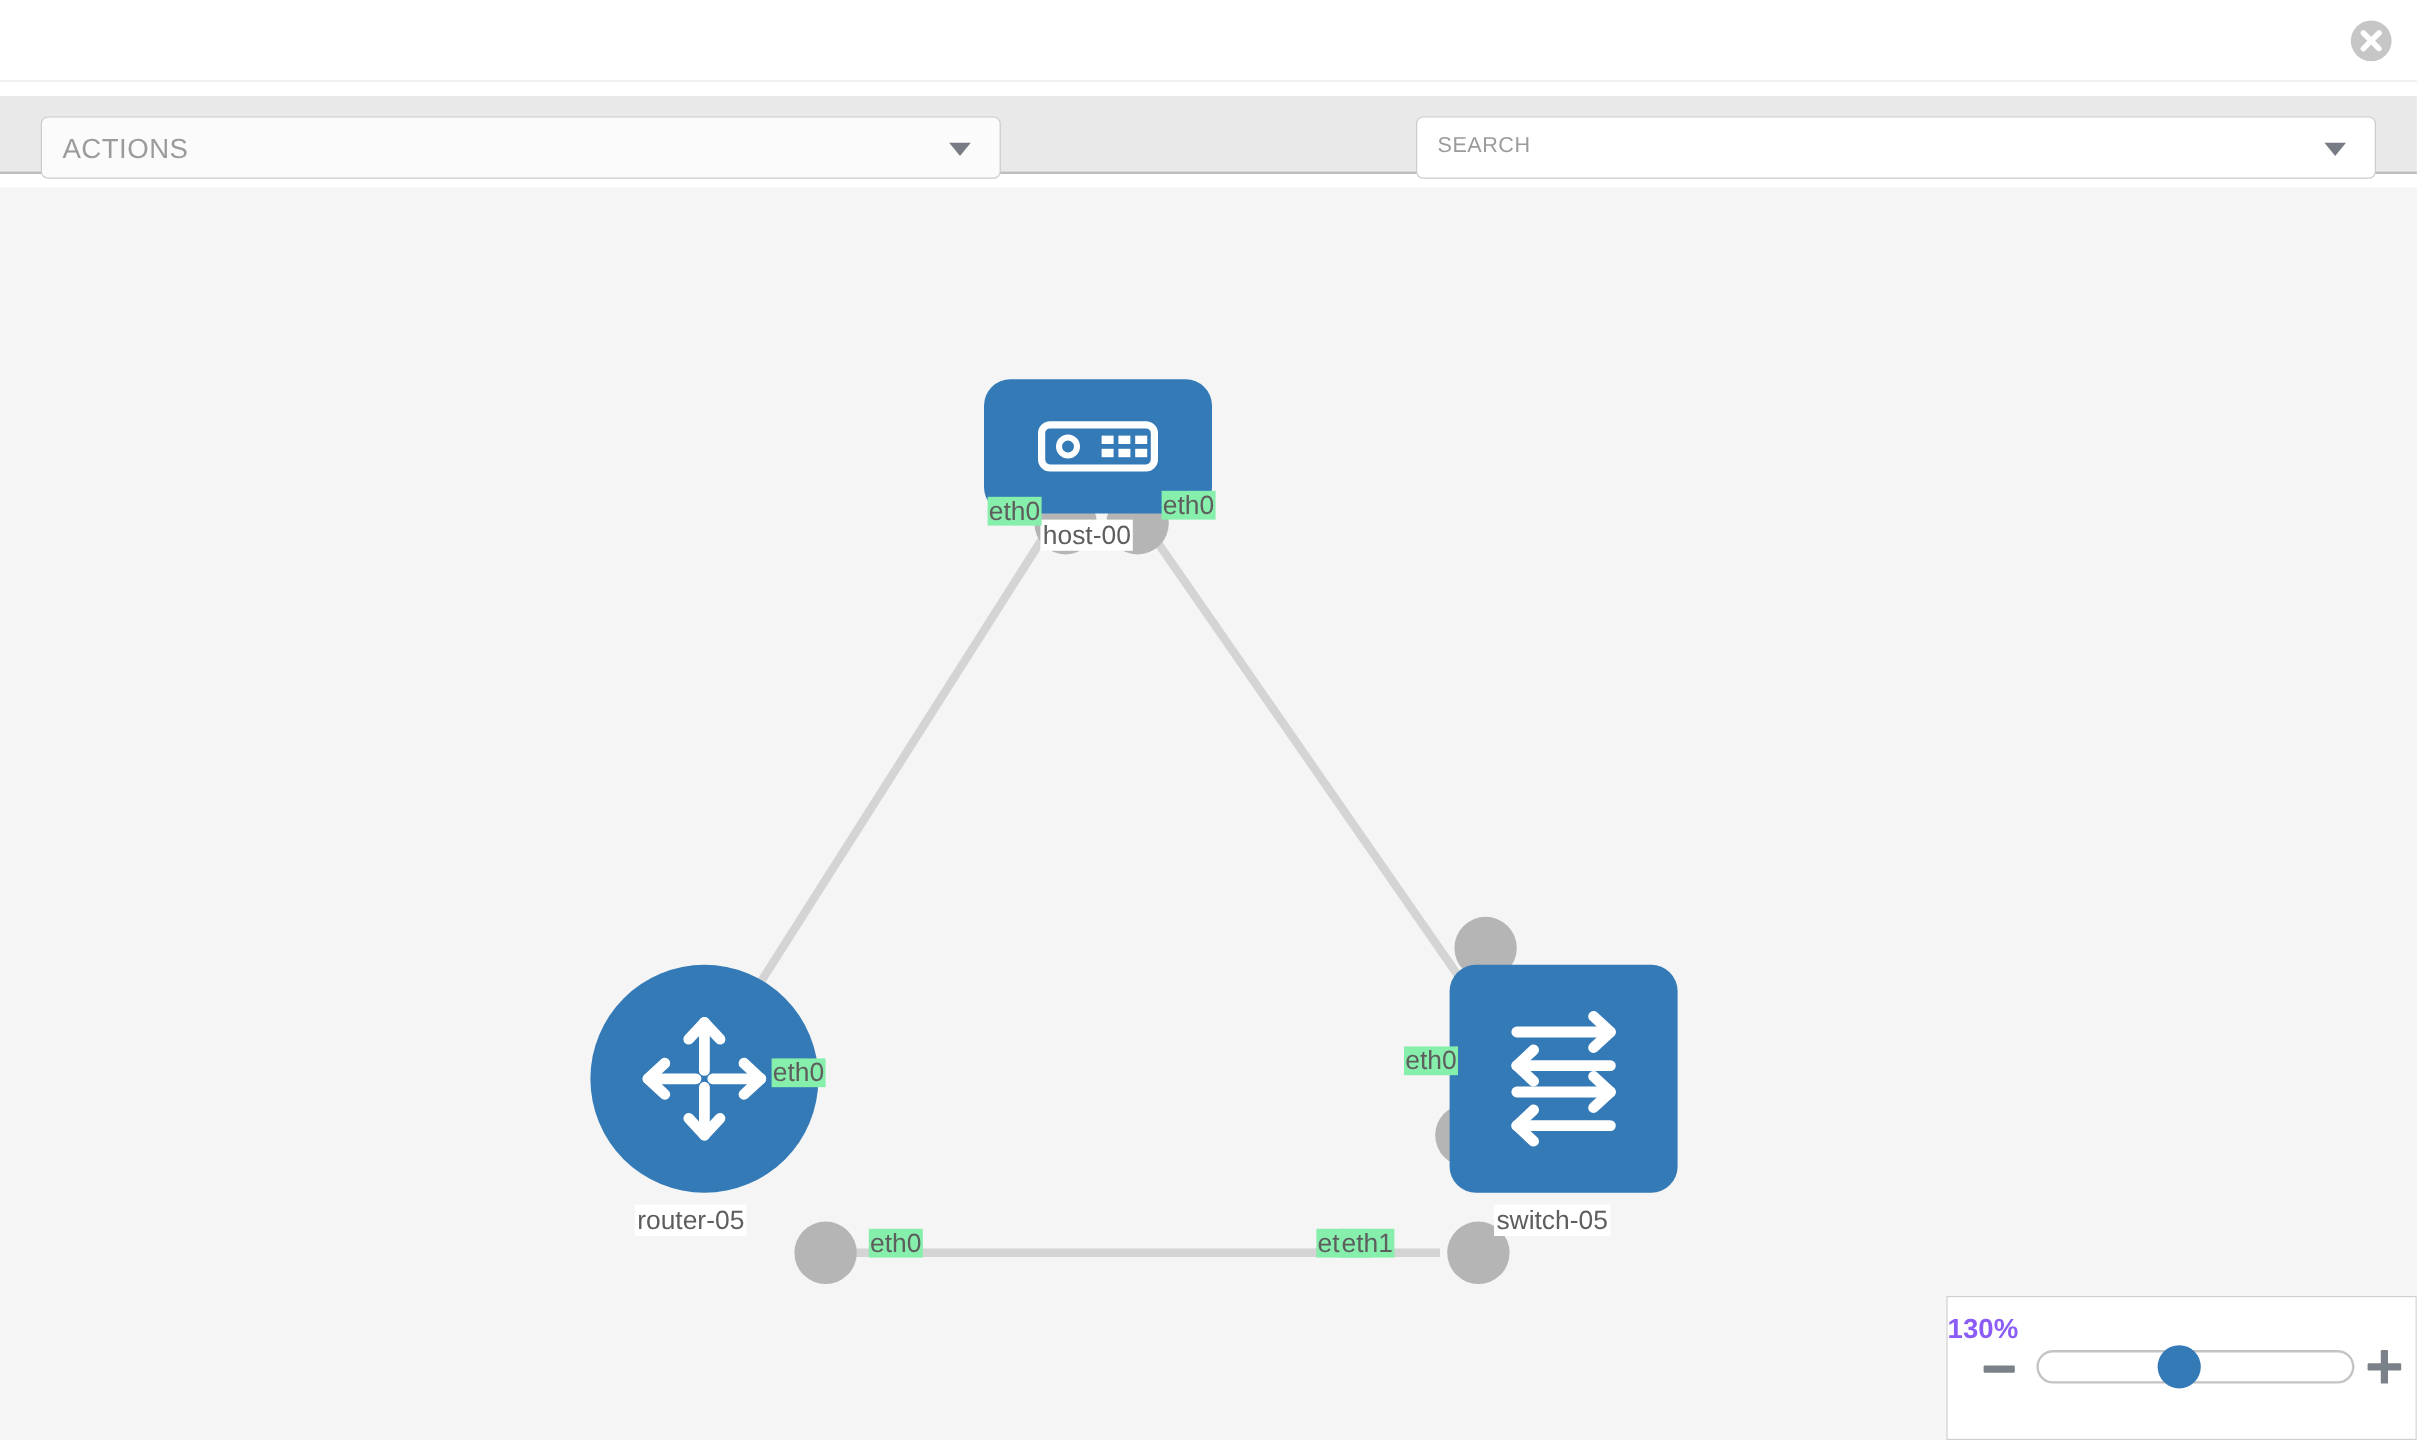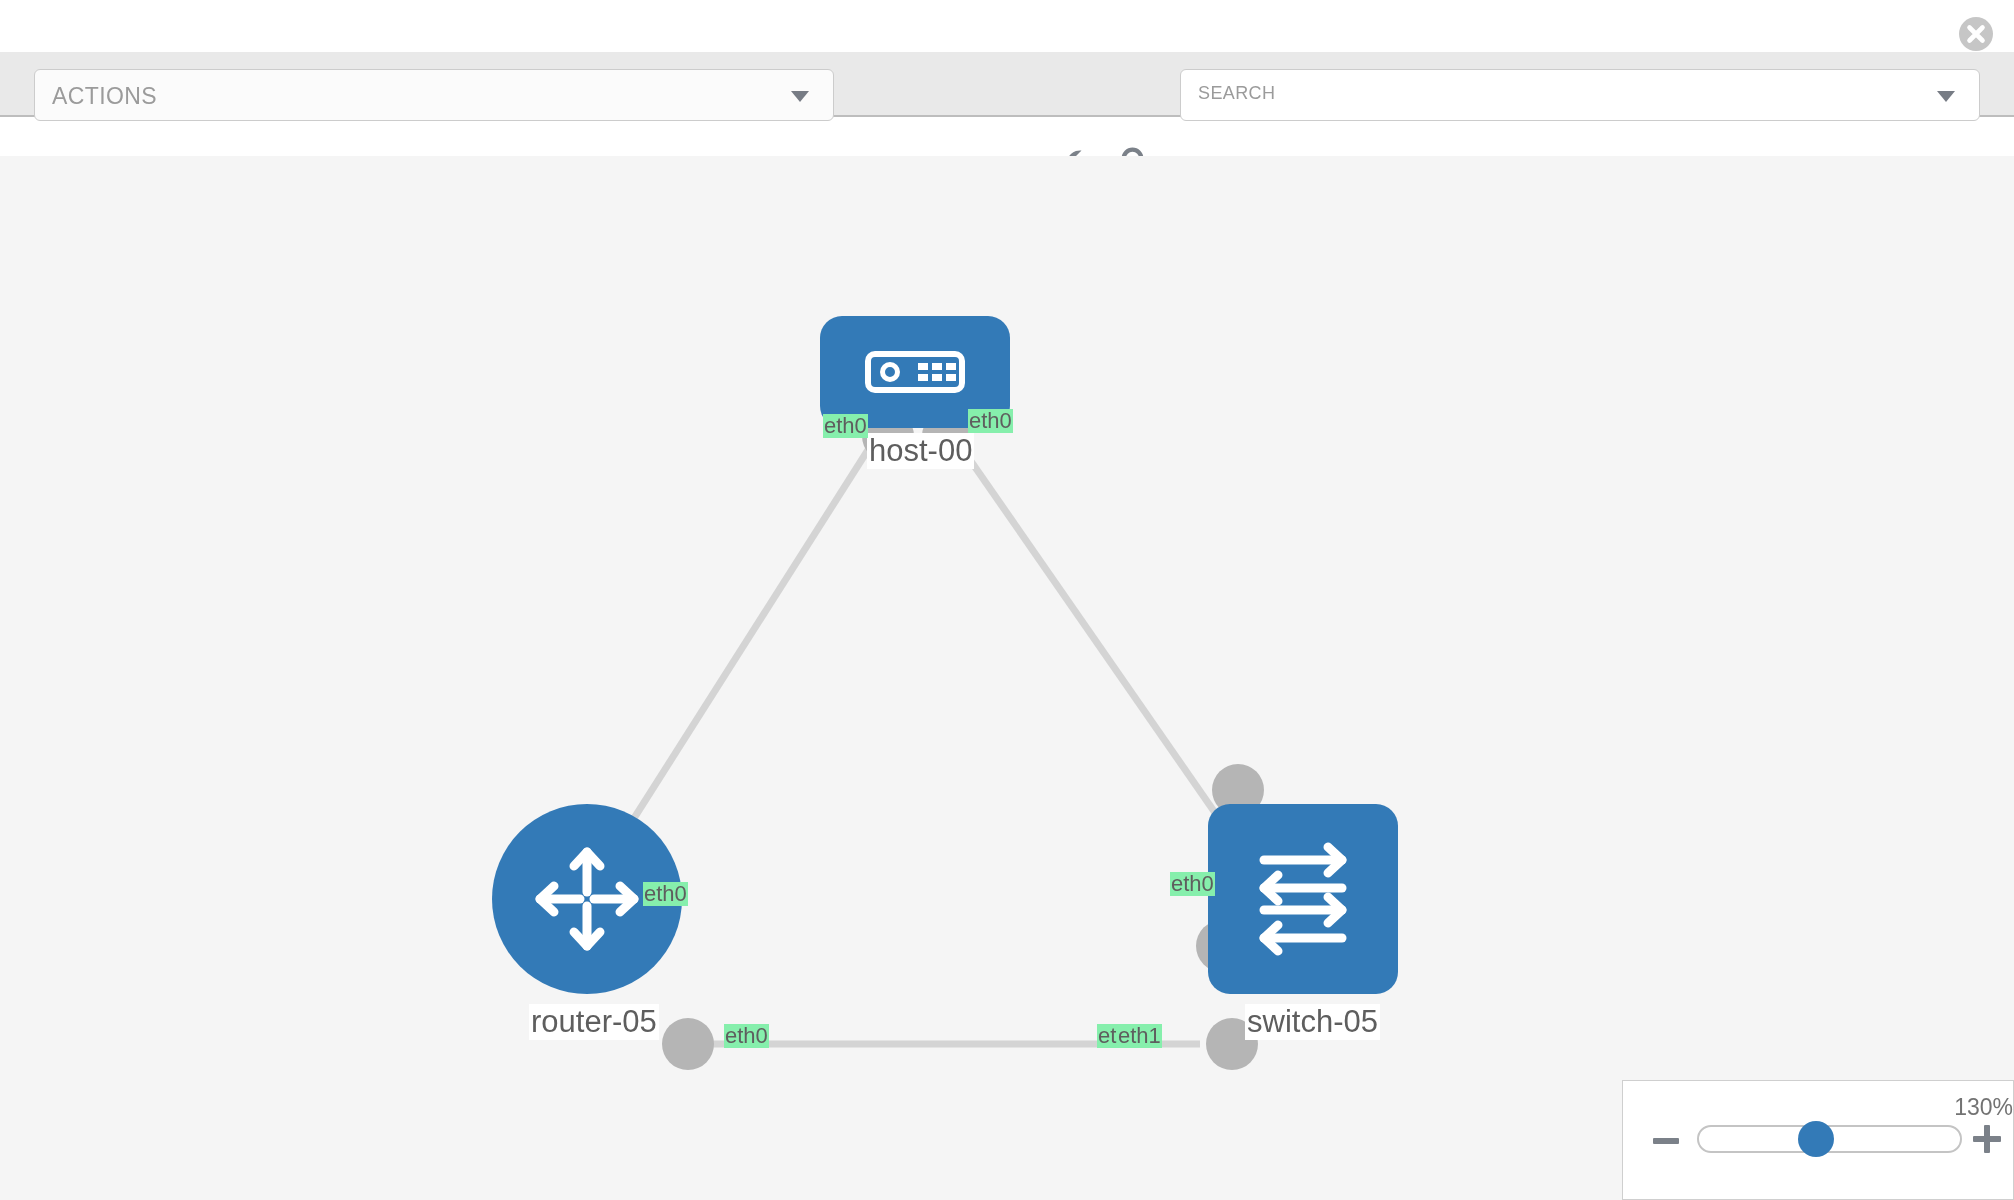--- a/index.html
+++ b/index.html
@@ -26,21 +26,21 @@
     white-space: nowrap;
   }
   #close-button {
     position: absolute; right: 20px; top: 16px;
     width: 36px; height: 36px;
     cursor: pointer;
   }
 
   
   #toolbar {
-    position: absolute; left: 0; top: 52px;
+    position: absolute; left: 0; top: 80px;
     width: 2014px; height: 65px;
     background: #e9e9e9;
     border-bottom: 2px solid #bdbdbd;
   }
   #actions-select {
     position: absolute; left: 34px; top: 17px;
     width: 800px; height: 52px;
     background: #fbfbfb;
     border: 1px solid #cccccc;
     border-radius: 6px;
@@ -101,21 +101,21 @@
   .node { position: absolute; }
   .node-shape {
     position: absolute;
     background: #337ab7;
     display: flex;
     align-items: center;
     justify-content: center;
   }
   .node-label {
     position: absolute;
-    font-size: 31px;
+    font-size: 22px;
     color: #5e5e5e;
     background: #ffffff;
     white-space: nowrap;
     padding: 0 2px;
   }
 
   #node-host { left: 820px; top: 160px; }
   #node-host .node-shape {
     width: 190px; height: 112px;
     border-radius: 22px;
@@ -152,22 +152,22 @@
 
   
   #zoom-panel {
     position: absolute; left: 1622px; top: 1080px;
     width: 392px; height: 120px;
     background: #ffffff;
     border: 1px solid #cfcfcf;
   }
   #zoom-value {
     position: absolute; left: 0; right: 0; top: 13px;
-    text-align: right;
-    font-size: 23px; color: #737373;
+    text-align: left;
+    font-size: 23px; color: #8b5cf6; font-weight: bold;
   }
   #zoom-minus {
     position: absolute; left: 30px; top: 57px;
     width: 26px; height: 6px; background: #7b8189;
     border-radius: 1px; cursor: pointer;
   }
   #zoom-track {
     position: absolute; left: 74px; top: 44px;
     width: 265px; height: 28px;
     border: 2px solid #c4c4c4;

